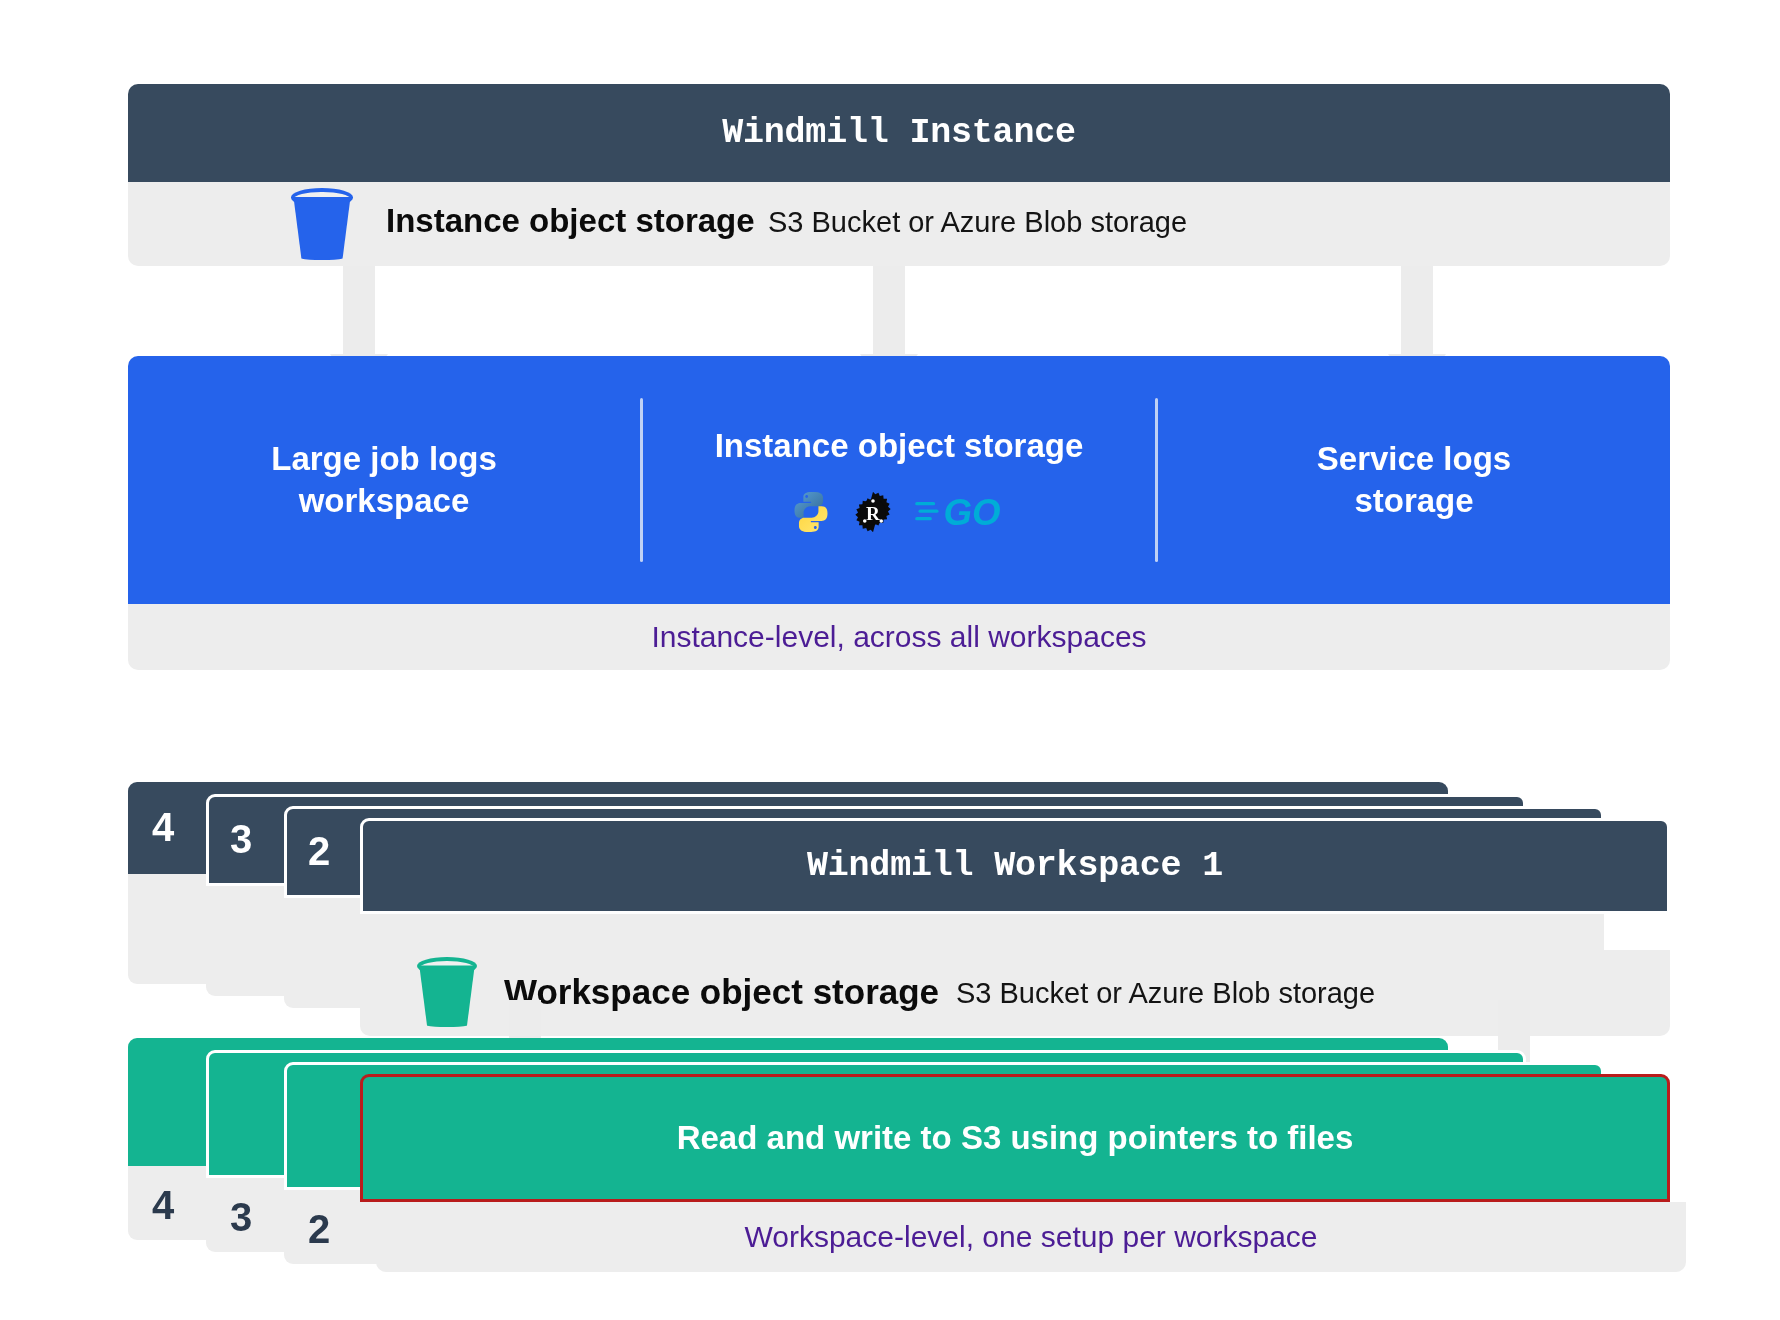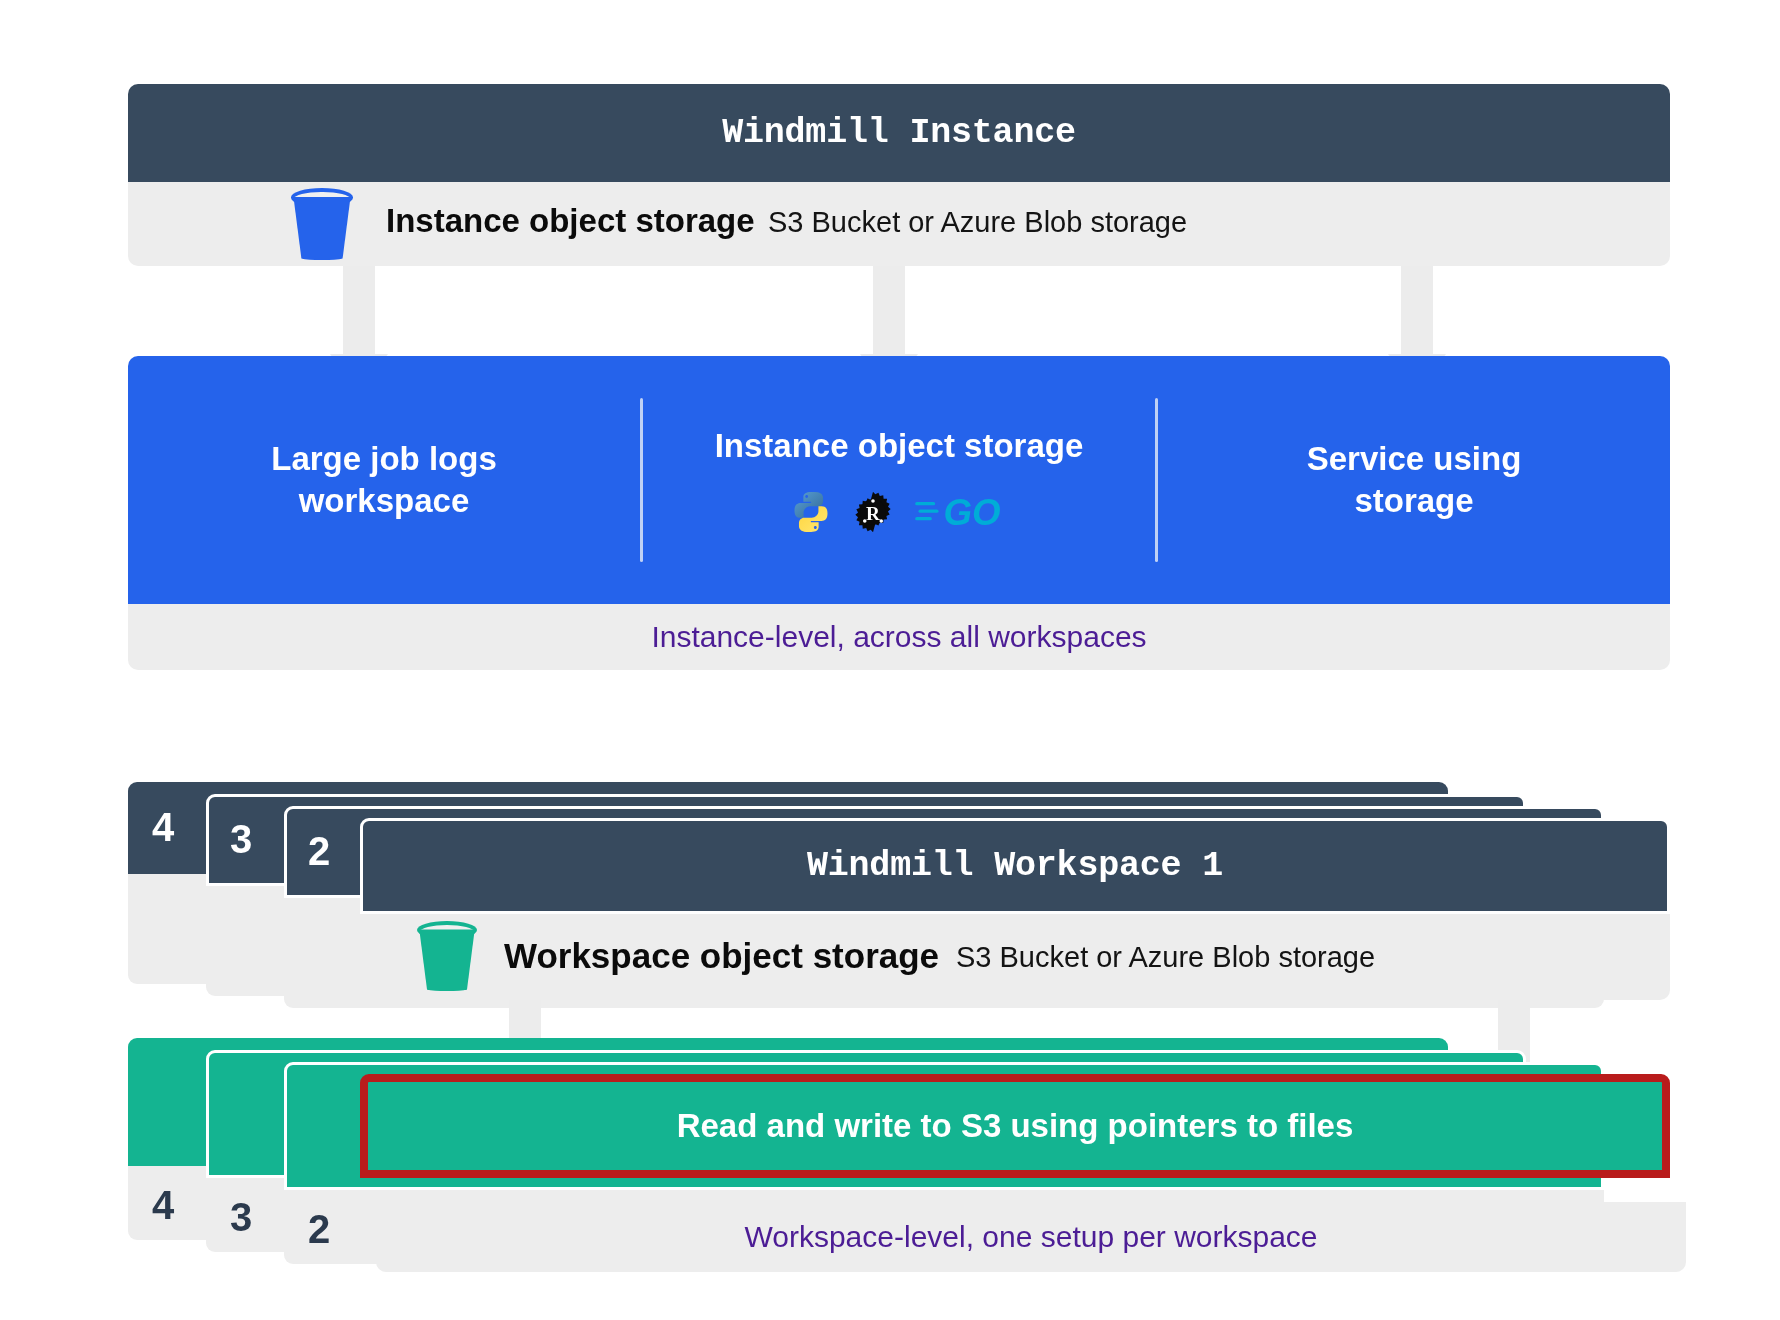--- a/index.html
+++ b/index.html
@@ -60,21 +60,21 @@
   
   .stack-card{position:absolute;}
   .stack-top{border-radius:9px 9px 0 0;}
   .stack-bot{border-radius:0 0 9px 9px;}
   .stack-num{
     position:absolute;font-size:40px;font-weight:bold;
     display:flex;align-items:center;justify-content:center;
   }
 
   #ws-header{border-radius:9px 9px 0 0;}
-  #ws-storage-bar{height:86px;}
+  #ws-storage-bar{height:86px;margin-top:36px;}
   .ws-strong{font-size:35px;font-weight:bold;color:#0b0b0b;}
   .ws-sub{font-size:29px;color:#141414;}
 
   
   .green-band{background:#14b491;}
   #green-main{
     border-radius:9px 9px 0 0;display:flex;align-items:center;justify-content:center;
     color:#ffffff;
   }
   .green-title{font-size:33px;font-weight:bold;}
@@ -182,21 +182,21 @@
           <text x="34" y="40" font-family="'Liberation Sans',sans-serif" font-size="44" font-weight="bold" font-style="italic" fill="#00acd7">GO</text>
         </svg>
       </span>
     </div>
   </div>
 
   <div class="blue-div"></div>
 
   <div class="blue-col">
     <div class="col-text">
-      <div>Service using</div>
+      <div>Service logs</div>
       <div>storage</div>
     </div>
   </div>
 </div>
 
 <div class="abs card-light" id="instance-footer">
   <span class="footer-text" style="width:100%;text-align:center;">Instance-level, across all workspaces</span>
 </div>
 
 <div class="stack-card stack-top" style="left:128px;top:782px;width:1320px;height:92px;background:#374a5e;"></div>
@@ -239,19 +239,19 @@
 <div class="stack-num" style="left:136px;top:1178px;width:54px;height:54px;color:#2b3a4d;">4</div>
 
 <div class="stack-card stack-top" style="left:206px;top:1050px;width:1320px;height:128px;background:#14b491;border:3px solid #ffffff;box-sizing:border-box;"></div>
 <div class="stack-card stack-bot" style="left:206px;top:1178px;width:1320px;height:74px;background:#ededed;"></div>
 <div class="stack-num" style="left:214px;top:1190px;width:54px;height:54px;color:#2b3a4d;">3</div>
 
 <div class="stack-card stack-top" style="left:284px;top:1062px;width:1320px;height:128px;background:#14b491;border:3px solid #ffffff;box-sizing:border-box;"></div>
 <div class="stack-card stack-bot" style="left:284px;top:1190px;width:1320px;height:74px;background:#ededed;"></div>
 <div class="stack-num" style="left:292px;top:1202px;width:54px;height:54px;color:#2b3a4d;">2</div>
 
-<div class="abs green-band" id="green-main" style="left:360px;top:1074px;width:1310px;height:104px;border:8px solid #b91c1c;box-sizing:border-box;">
+<div class="abs green-band" id="green-main" style="left:360px;top:1074px;width:1310px;height:128px;border:3px solid #b91c1c;box-sizing:border-box;">
   <span class="green-title">Read and write to S3 using pointers to files</span>
 </div>
 
 <div class="abs card-light" id="green-footer" style="left:376px;top:1202px;width:1310px;height:70px;">
   <span class="footer-text" style="width:100%;text-align:center;">Workspace-level, one setup per workspace</span>
 </div>
 
 </body></html>

